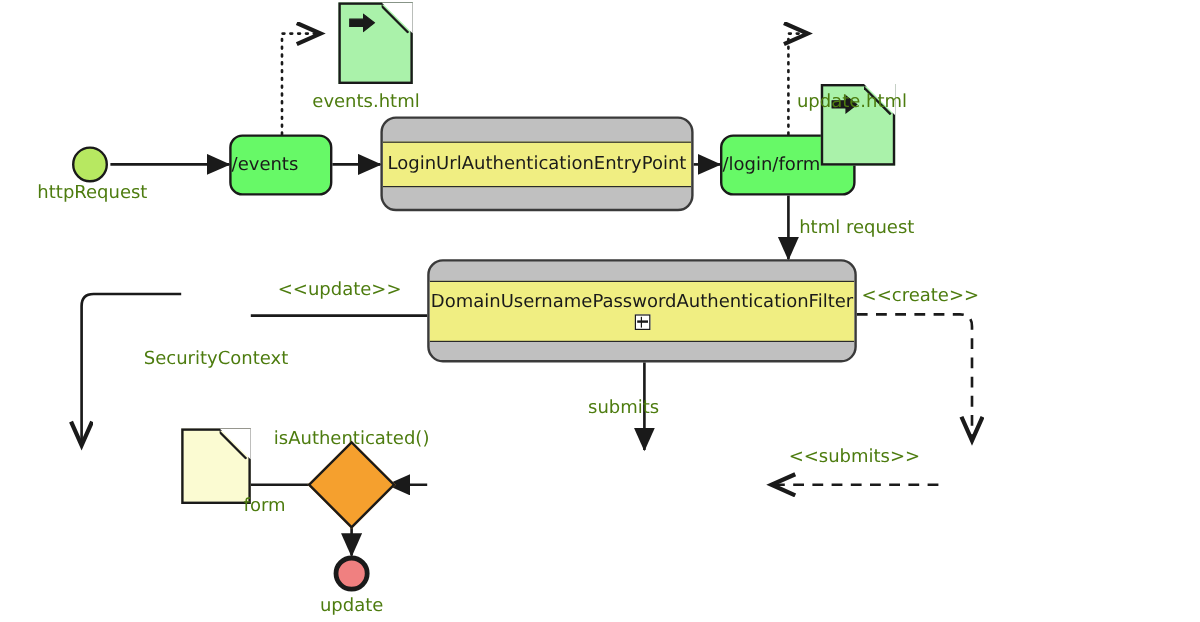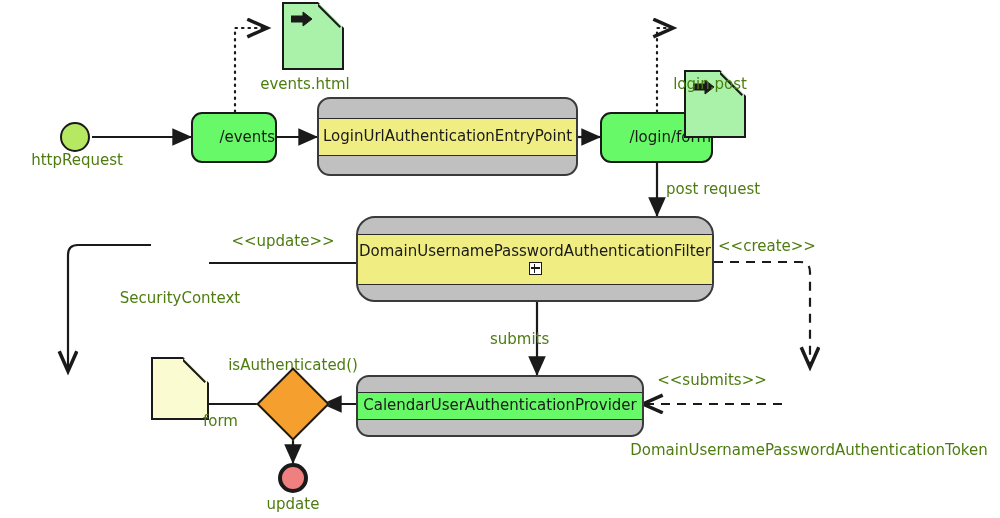--- a/index.html
+++ b/index.html
@@ -44,21 +44,21 @@
     background: #f08080;
     border: 4px solid #1a1a1a;
   }
   
   .action-box {
     background: #67f967;
     border: 2px solid #1a1a1a;
     border-radius: 11px;
     display: flex;
     align-items: center;
-    justify-content: flex-end;
+    justify-content: flex-start;
     font-size: 15px;
     color: #1a1a1a;
     text-align: center;
     line-height: 1.1;
   }
   
   .comp-box {
     background: #c0c0c0;
     border: 2px solid #3a3a3a;
     border-radius: 13px;
@@ -241,25 +241,25 @@
 
   <div class="node note green" style="left:684px; top:2px; width:62px; height:68px;">
     <div class="fold-wrap">
       <div class="fold-fill"></div>
       <div class="fold-line"></div>
     </div>
     <svg class="arrow-glyph-solid" viewBox="0 0 22 16">
       <path d="M0,5 L12,5 L12,1 L21,8 L12,15 L12,11 L0,11 z" fill="#1a1a1a" stroke="#1a1a1a" stroke-width="1"></path>
     </svg>
   </div>
-  <div class="label center" style="left:710px; top:77px;">login.post</div>
-
-  <div class="label" style="left:666px; top:182px;">post request</div>
-
-  <div class="node comp-box" style="left:356px; top:216px; width:358px; height:86px;border-radius:19px;">
+  <div class="label center" style="left:710px; top:77px;">update.html</div>
+
+  <div class="label" style="left:666px; top:182px;">html request</div>
+
+  <div class="node comp-box" style="left:356px; top:216px; width:358px; height:86px;">
     <div class="comp-band yellow" style="height:51px;">
       <span class="comp-title">DomainUsernamePasswordAuthenticationFilter</span>
       <span class="expand-plus"></span>
     </div>
   </div>
 
   <div class="label" style="left:718px; top:239px;">&lt;&lt;create&gt;&gt;</div>
 
   <div class="label center" style="left:283px; top:234px;">&lt;&lt;update&gt;&gt;</div>
 
@@ -275,23 +275,17 @@
 
   <div class="label center" style="left:293px; top:358px;">isAuthenticated()</div>
 
   <div class="label" style="left:203px; top:414px;">form</div>
 
   <div class="node diamond" style="left:267px; top:378px;"></div>
 
   <div class="node end-circle" style="left:278px; top:463px;"></div>
   <div class="label center" style="left:293px; top:497px;">update</div>
 
-  <div class="node comp-box" style="left:356px; top:375px; width:288px; height:62px;">
-    <div class="comp-band green" style="height:28px;">
-      <span class="comp-title">CalendarUserAuthenticationProvider</span>
-    </div>
-  </div>
 
   <div class="label center" style="left:712px; top:373px;">&lt;&lt;submits&gt;&gt;</div>
 
-  <div class="label center" style="left:809px; top:443px;">DomainUsernamePasswordAuthenticationToken</div>
 
 </div>
 
 </body></html>

